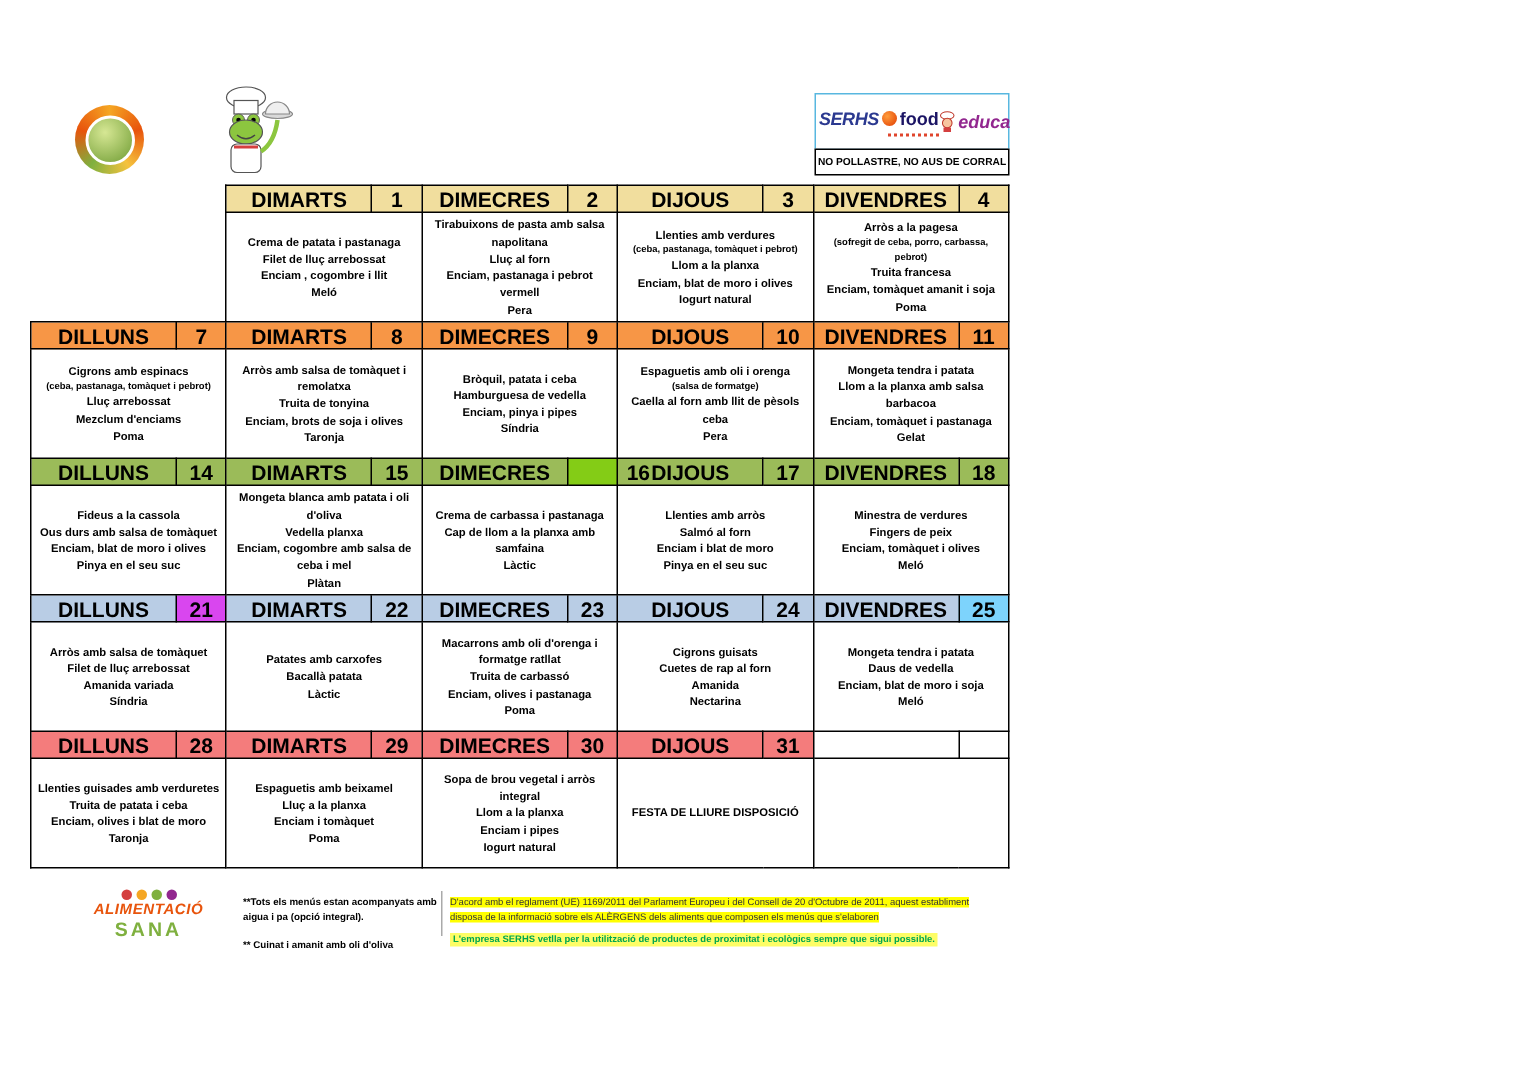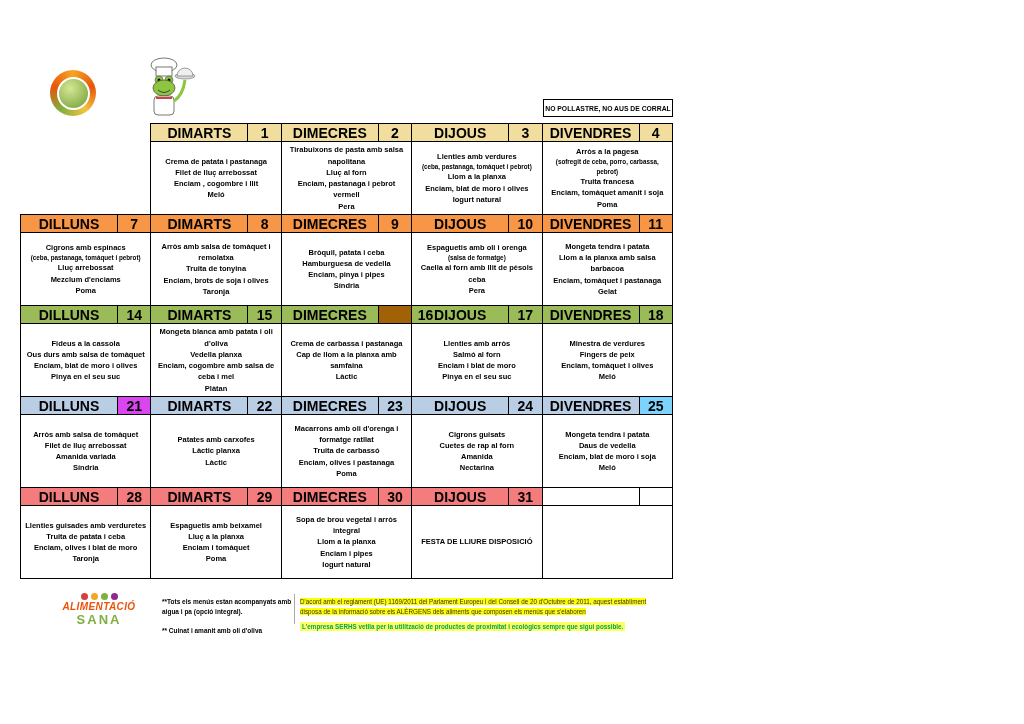--- a/index.html
+++ b/index.html
@@ -83,20 +83,38 @@
       <circle cx="25" cy="23" r="1.5" fill="#000"></circle>
       <ellipse cx="20" cy="31" rx="11" ry="8" fill="#8cc63f" stroke="#555" stroke-width="0.8"></ellipse>
       <path d="M14 33 q6 5 12 0" stroke="#444" stroke-width="1" fill="none"></path>
       <rect x="10" y="39" width="20" height="19" rx="4" fill="#fff" stroke="#555" stroke-width="0.8"></rect>
       <path d="M30 44 Q39 38 41 23" stroke="#8cc63f" stroke-width="3" fill="none"></path>
       <path d="M12 41 h16" stroke="#d43f3f" stroke-width="2"></path>
     </svg>
   </div>
 
 
+  <div class="brand-box">
+    <div class="brand-left">
+      <div class="brand-row">
+        <span class="serhs">SERHS</span>
+        <span class="ball"></span>
+        <span class="food">food</span>
+      </div>
+      <span class="brand-squiggle"></span>
+    </div>
+    <div class="brand-right">
+      <svg width="11" height="14" viewBox="0 0 11 14">
+        <ellipse cx="5.5" cy="3" rx="4.5" ry="2.5" fill="#fff" stroke="#c0392b" stroke-width="0.7"></ellipse>
+        <circle cx="5.5" cy="8" r="3.2" fill="#f7c59f" stroke="#c0392b" stroke-width="0.7"></circle>
+        <rect x="3" y="11" width="5" height="3" fill="#d43f3f"></rect>
+      </svg>
+      <span class="educa">educa</span>
+    </div>
+  </div>
 
   <div class="notice-box">NO POLLASTRE, NO AUS DE CORRAL</div>
 
   <table class="menu-table">
     <colgroup>
       <col style="width:97px">
         <col style="width:33.4px">
       <col style="width:97px">
         <col style="width:33.4px">
       <col style="width:97px">
@@ -191,21 +209,21 @@
             <div class="menu-line">Enciam, tomàquet i pastanaga</div>
             <div class="menu-line">Gelat</div>
           </td>
         </tr>
         <tr class="header-row">
           <td class="dayname" style="background: rgb(155, 187, 89);">DILLUNS</td>
           <td class="daynum" style="background: rgb(155, 187, 89);">14</td>
           <td class="dayname" style="background: rgb(155, 187, 89);">DIMARTS</td>
           <td class="daynum" style="background: rgb(155, 187, 89);">15</td>
           <td class="dayname" style="background: rgb(155, 187, 89);">DIMECRES</td>
-          <td class="daynum" style="background: #a16207; padding-left: 39px;">16</td>
+          <td class="daynum" style="background: #84cc16; padding-left: 39px;">16</td>
           <td class="dayname" style="background: rgb(155, 187, 89);">DIJOUS</td>
           <td class="daynum" style="background: rgb(155, 187, 89); margin-top: 24px;">17</td>
           <td class="dayname" style="background: rgb(155, 187, 89);">DIVENDRES</td>
           <td class="daynum" style="background: rgb(155, 187, 89);">18</td>
         </tr>
         <tr class="content-row">
           <td colspan="2" class="menu-cell">
             <div class="menu-line">Fideus a la cassola</div>
             <div class="menu-line">Ous durs amb salsa de tomàquet</div>
             <div class="menu-line">Enciam, blat de moro i olives</div>
@@ -249,21 +267,21 @@
         </tr>
         <tr class="content-row">
           <td colspan="2" class="menu-cell">
             <div class="menu-line">Arròs amb salsa de tomàquet</div>
             <div class="menu-line">Filet de lluç arrebossat</div>
             <div class="menu-line">Amanida variada</div>
             <div class="menu-line">Síndria</div>
           </td>
           <td colspan="2" class="menu-cell">
             <div class="menu-line">Patates amb carxofes</div>
-            <div class="menu-line">Làctic planxa</div>
+            <div class="menu-line">Bacallà patata</div>
             <div class="menu-line">Làctic</div>
           </td>
           <td colspan="2" class="menu-cell">
             <div class="menu-line">Macarrons amb oli d'orenga i formatge ratllat</div>
             <div class="menu-line">Truita de carbassó</div>
             <div class="menu-line">Enciam, olives i pastanaga</div>
             <div class="menu-line">Poma</div>
           </td>
           <td colspan="2" class="menu-cell">
             <div class="menu-line">Cigrons guisats</div>

